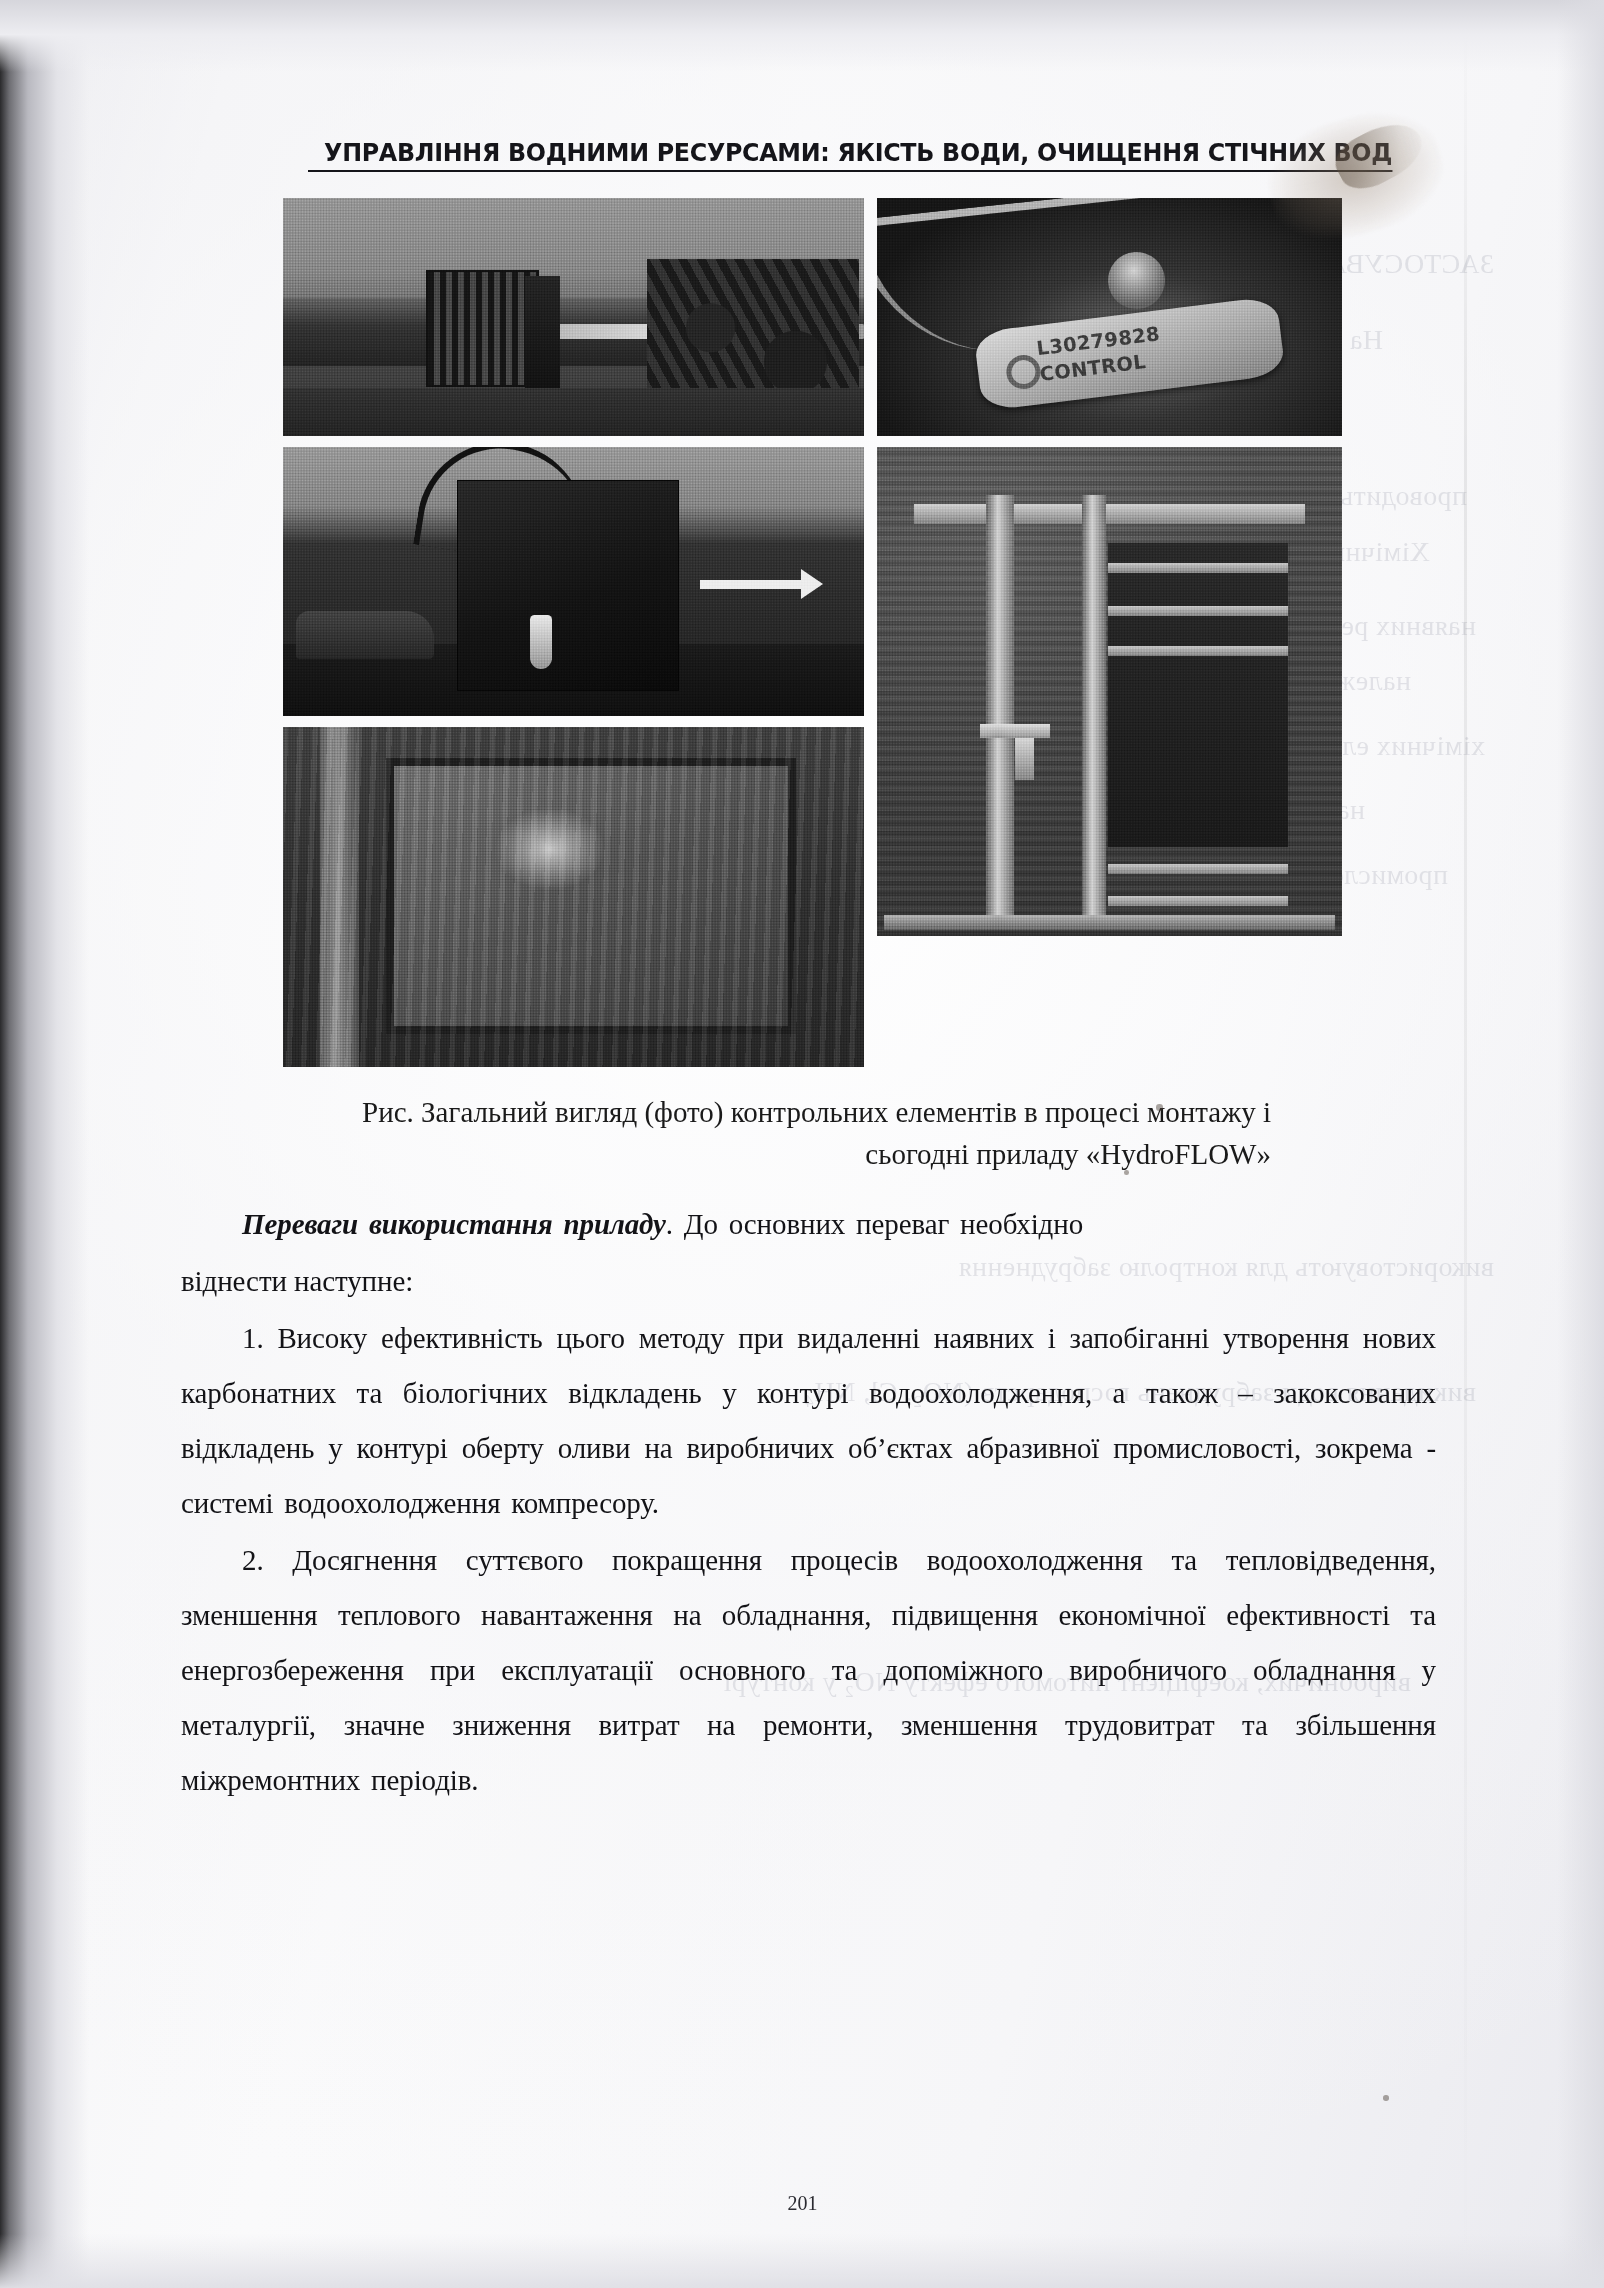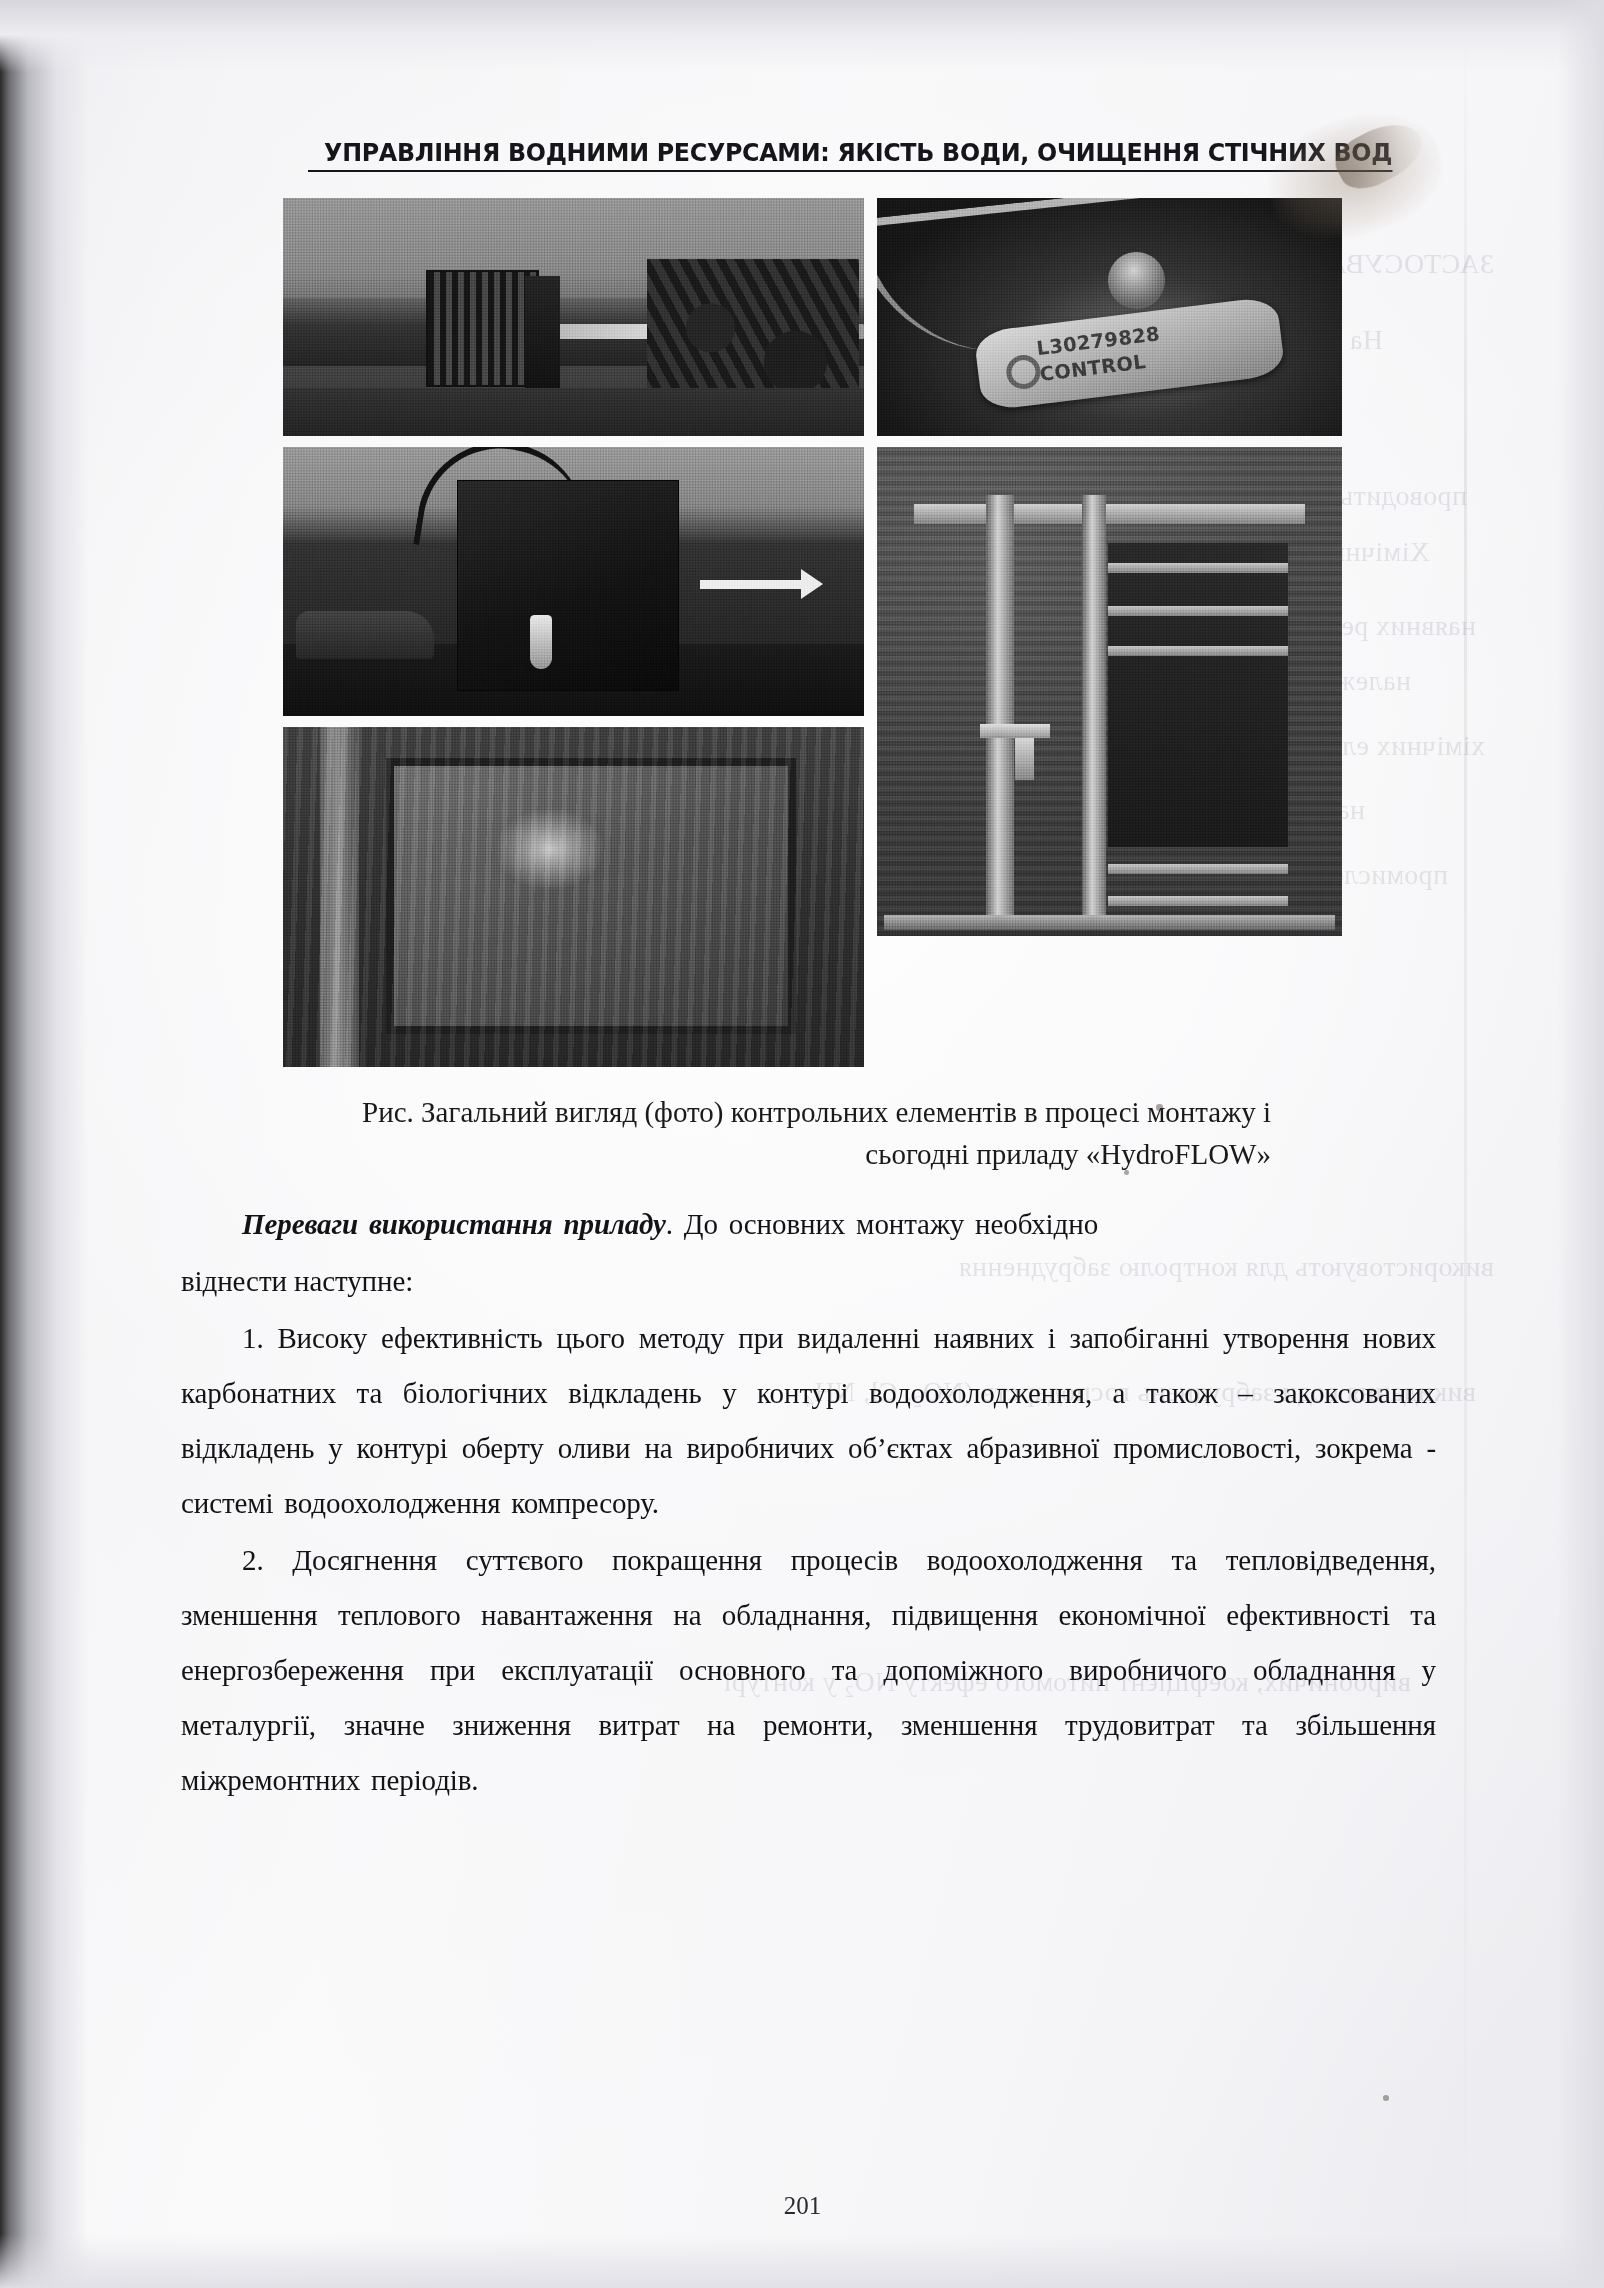--- a/index.html
+++ b/index.html
@@ -347,21 +347,21 @@
   }
   
   .loose { word-spacing: 3.7px; }
 
   
   .folio {
     position: absolute;
     left: 0; right: 0;
     top: 2192px;
     text-align: center;
-    font-size: 25px;
+    font-size: 20px;
     color: #2a2a30;
     font-family: "Liberation Serif", serif;
   }
 
   
   .blemish { position: absolute; pointer-events: none; }
   .smudge-tr {
     top: 118px; right: 162px; width: 175px; height: 116px;
     background: radial-gradient(ellipse at 50% 50%, rgba(150,130,110,0.40), rgba(170,150,130,0.12) 58%, transparent 75%);
     transform: rotate(-16deg);
@@ -476,21 +476,21 @@
         <span>Рис. Загальний вигляд (фото) контрольних елементів в процесі монтажу і</span>
         <br>
         <span>сьогодні приладу «HydroFLOW»</span>
       </div>
     </div>
 
     
     <div class="body-text">
 
       <p class="para indent loose">
-        <span class="lead">Переваги використання приладу</span><span>. До основних монтажу необхідно</span>
+        <span class="lead">Переваги використання приладу</span><span>. До основних переваг необхідно</span>
       </p>
       <p class="para">
         <span>віднести наступне:</span>
       </p>
 
       <p class="para indent loose">
         <span>1.</span>
         <span>Високу ефективність цього методу при видаленні наявних і запобіганні утворення нових карбонатних та біологічних відкладень у контурі водоохолодження, а також – закоксованих відкладень у контурі оберту оливи на виробничих об’єктах абразивної промисловості, зокрема - системі водоохолодження компресору.</span>
       </p>
 

